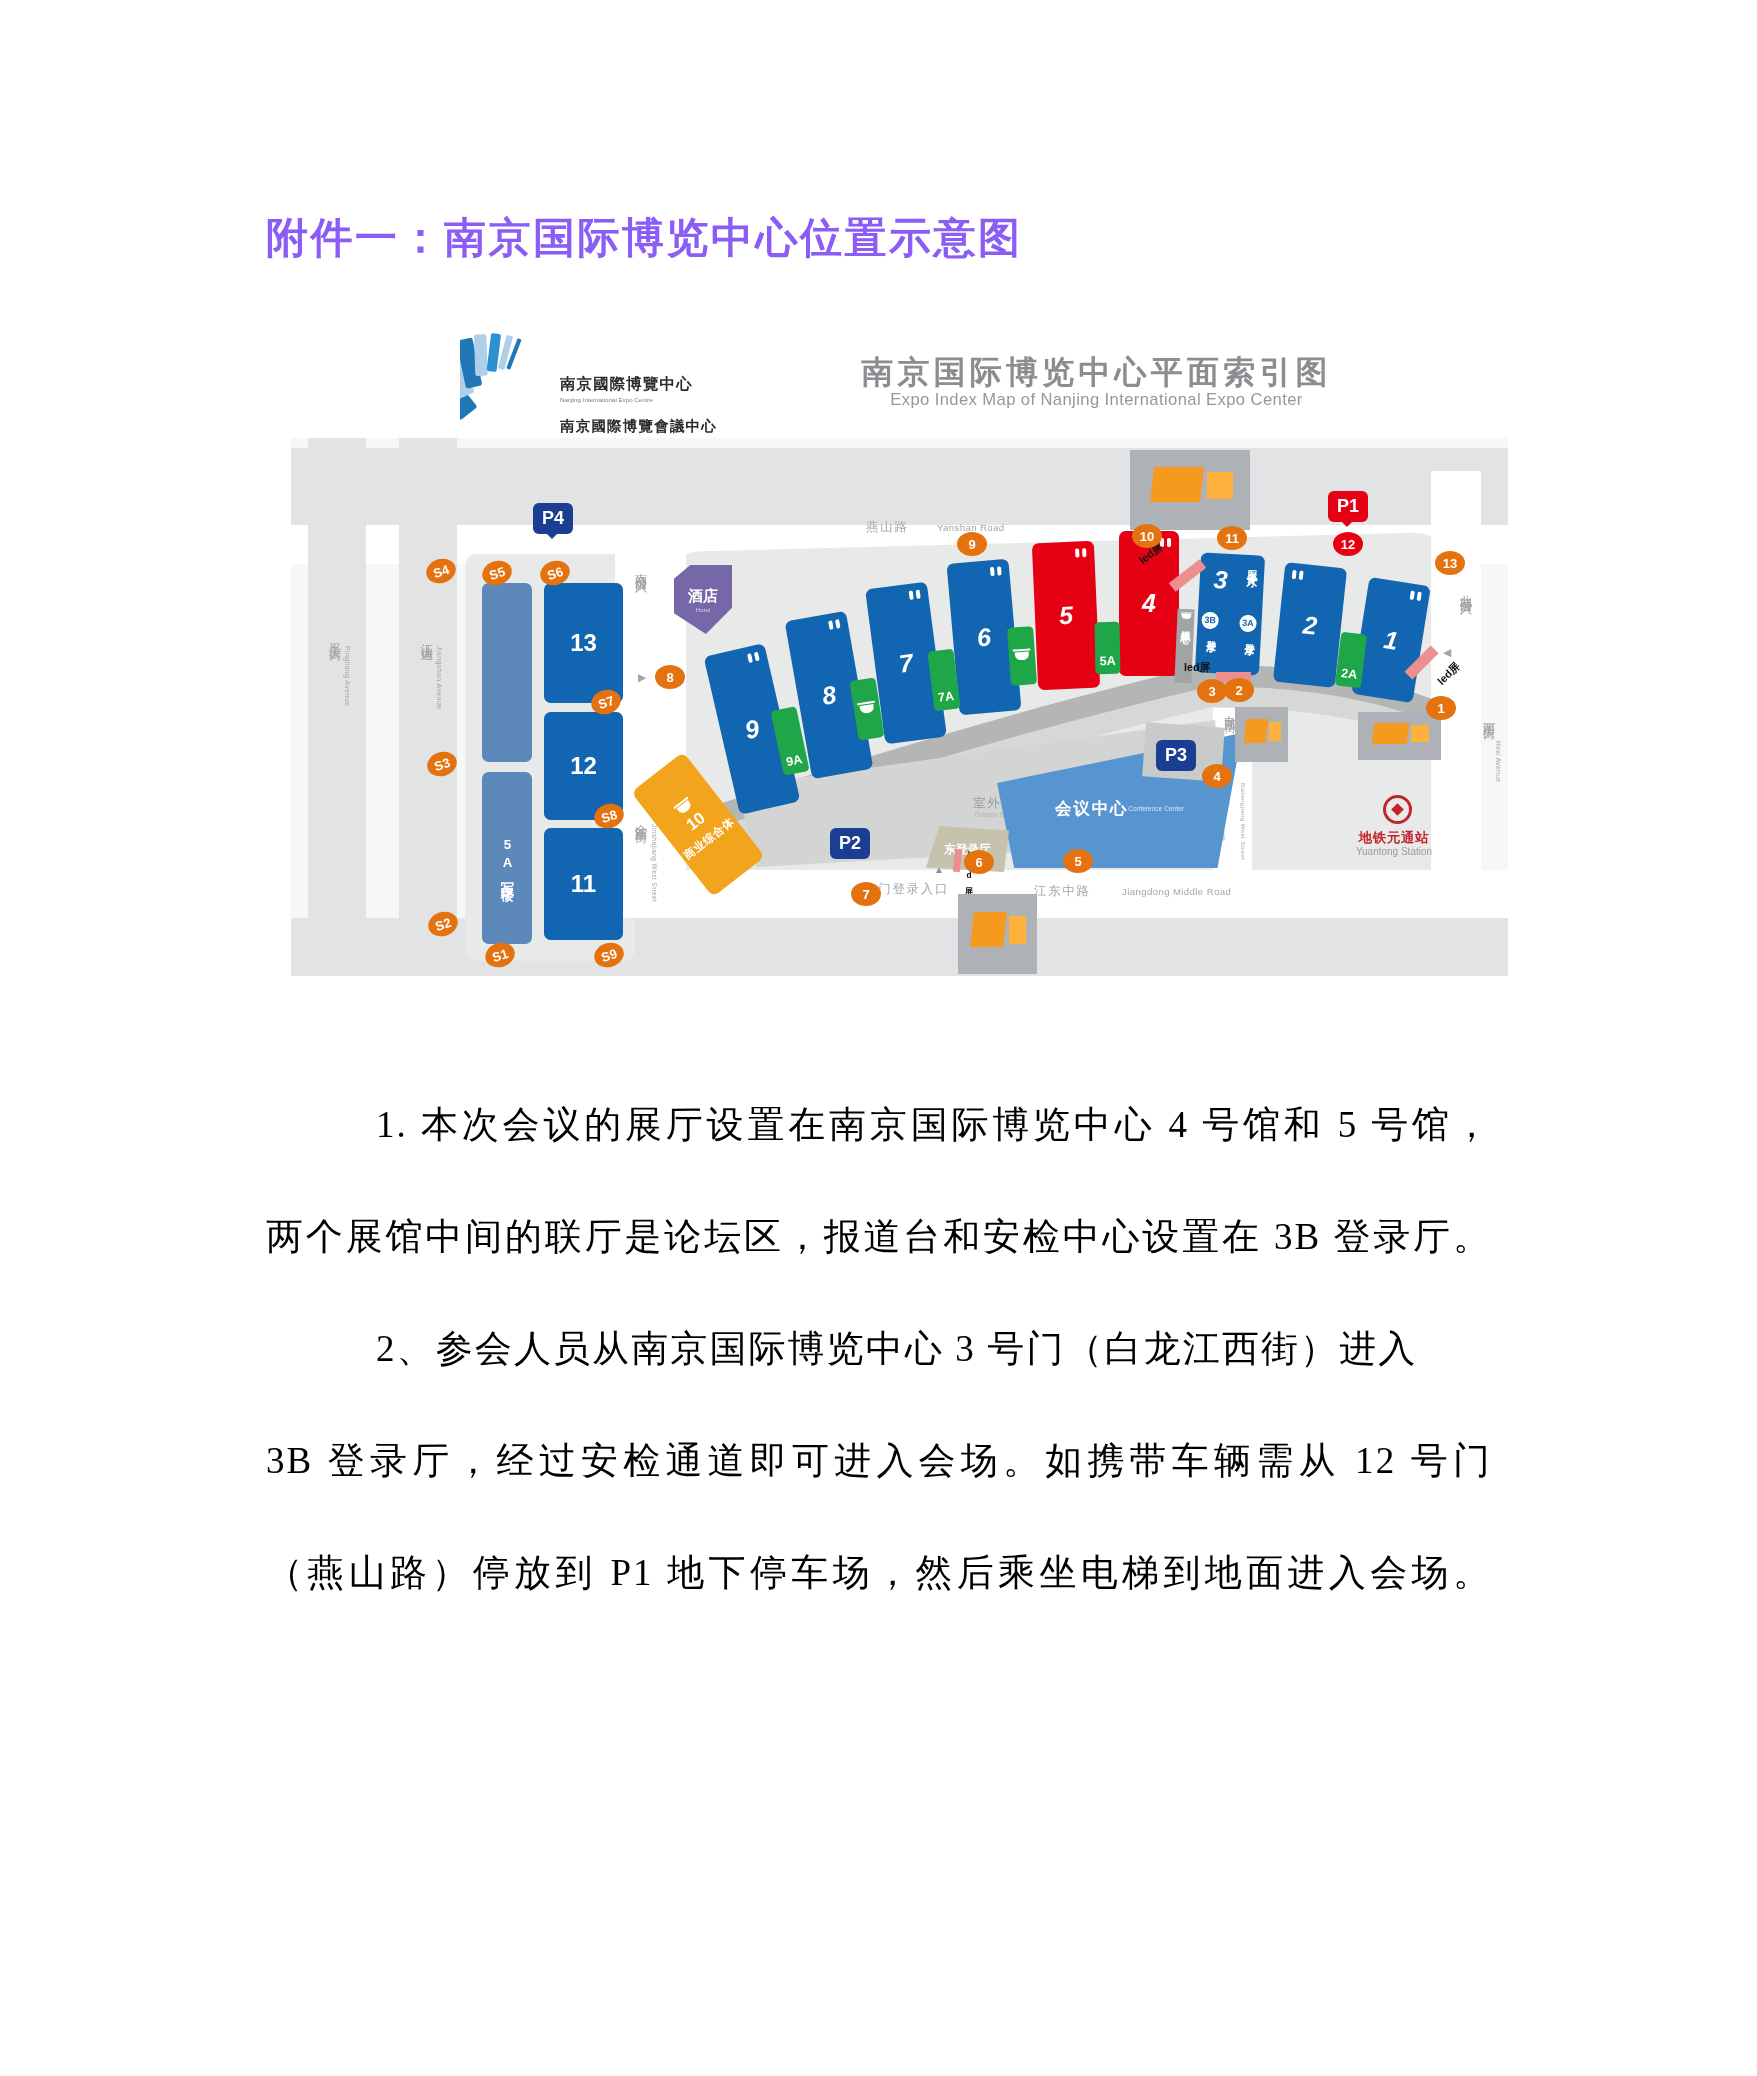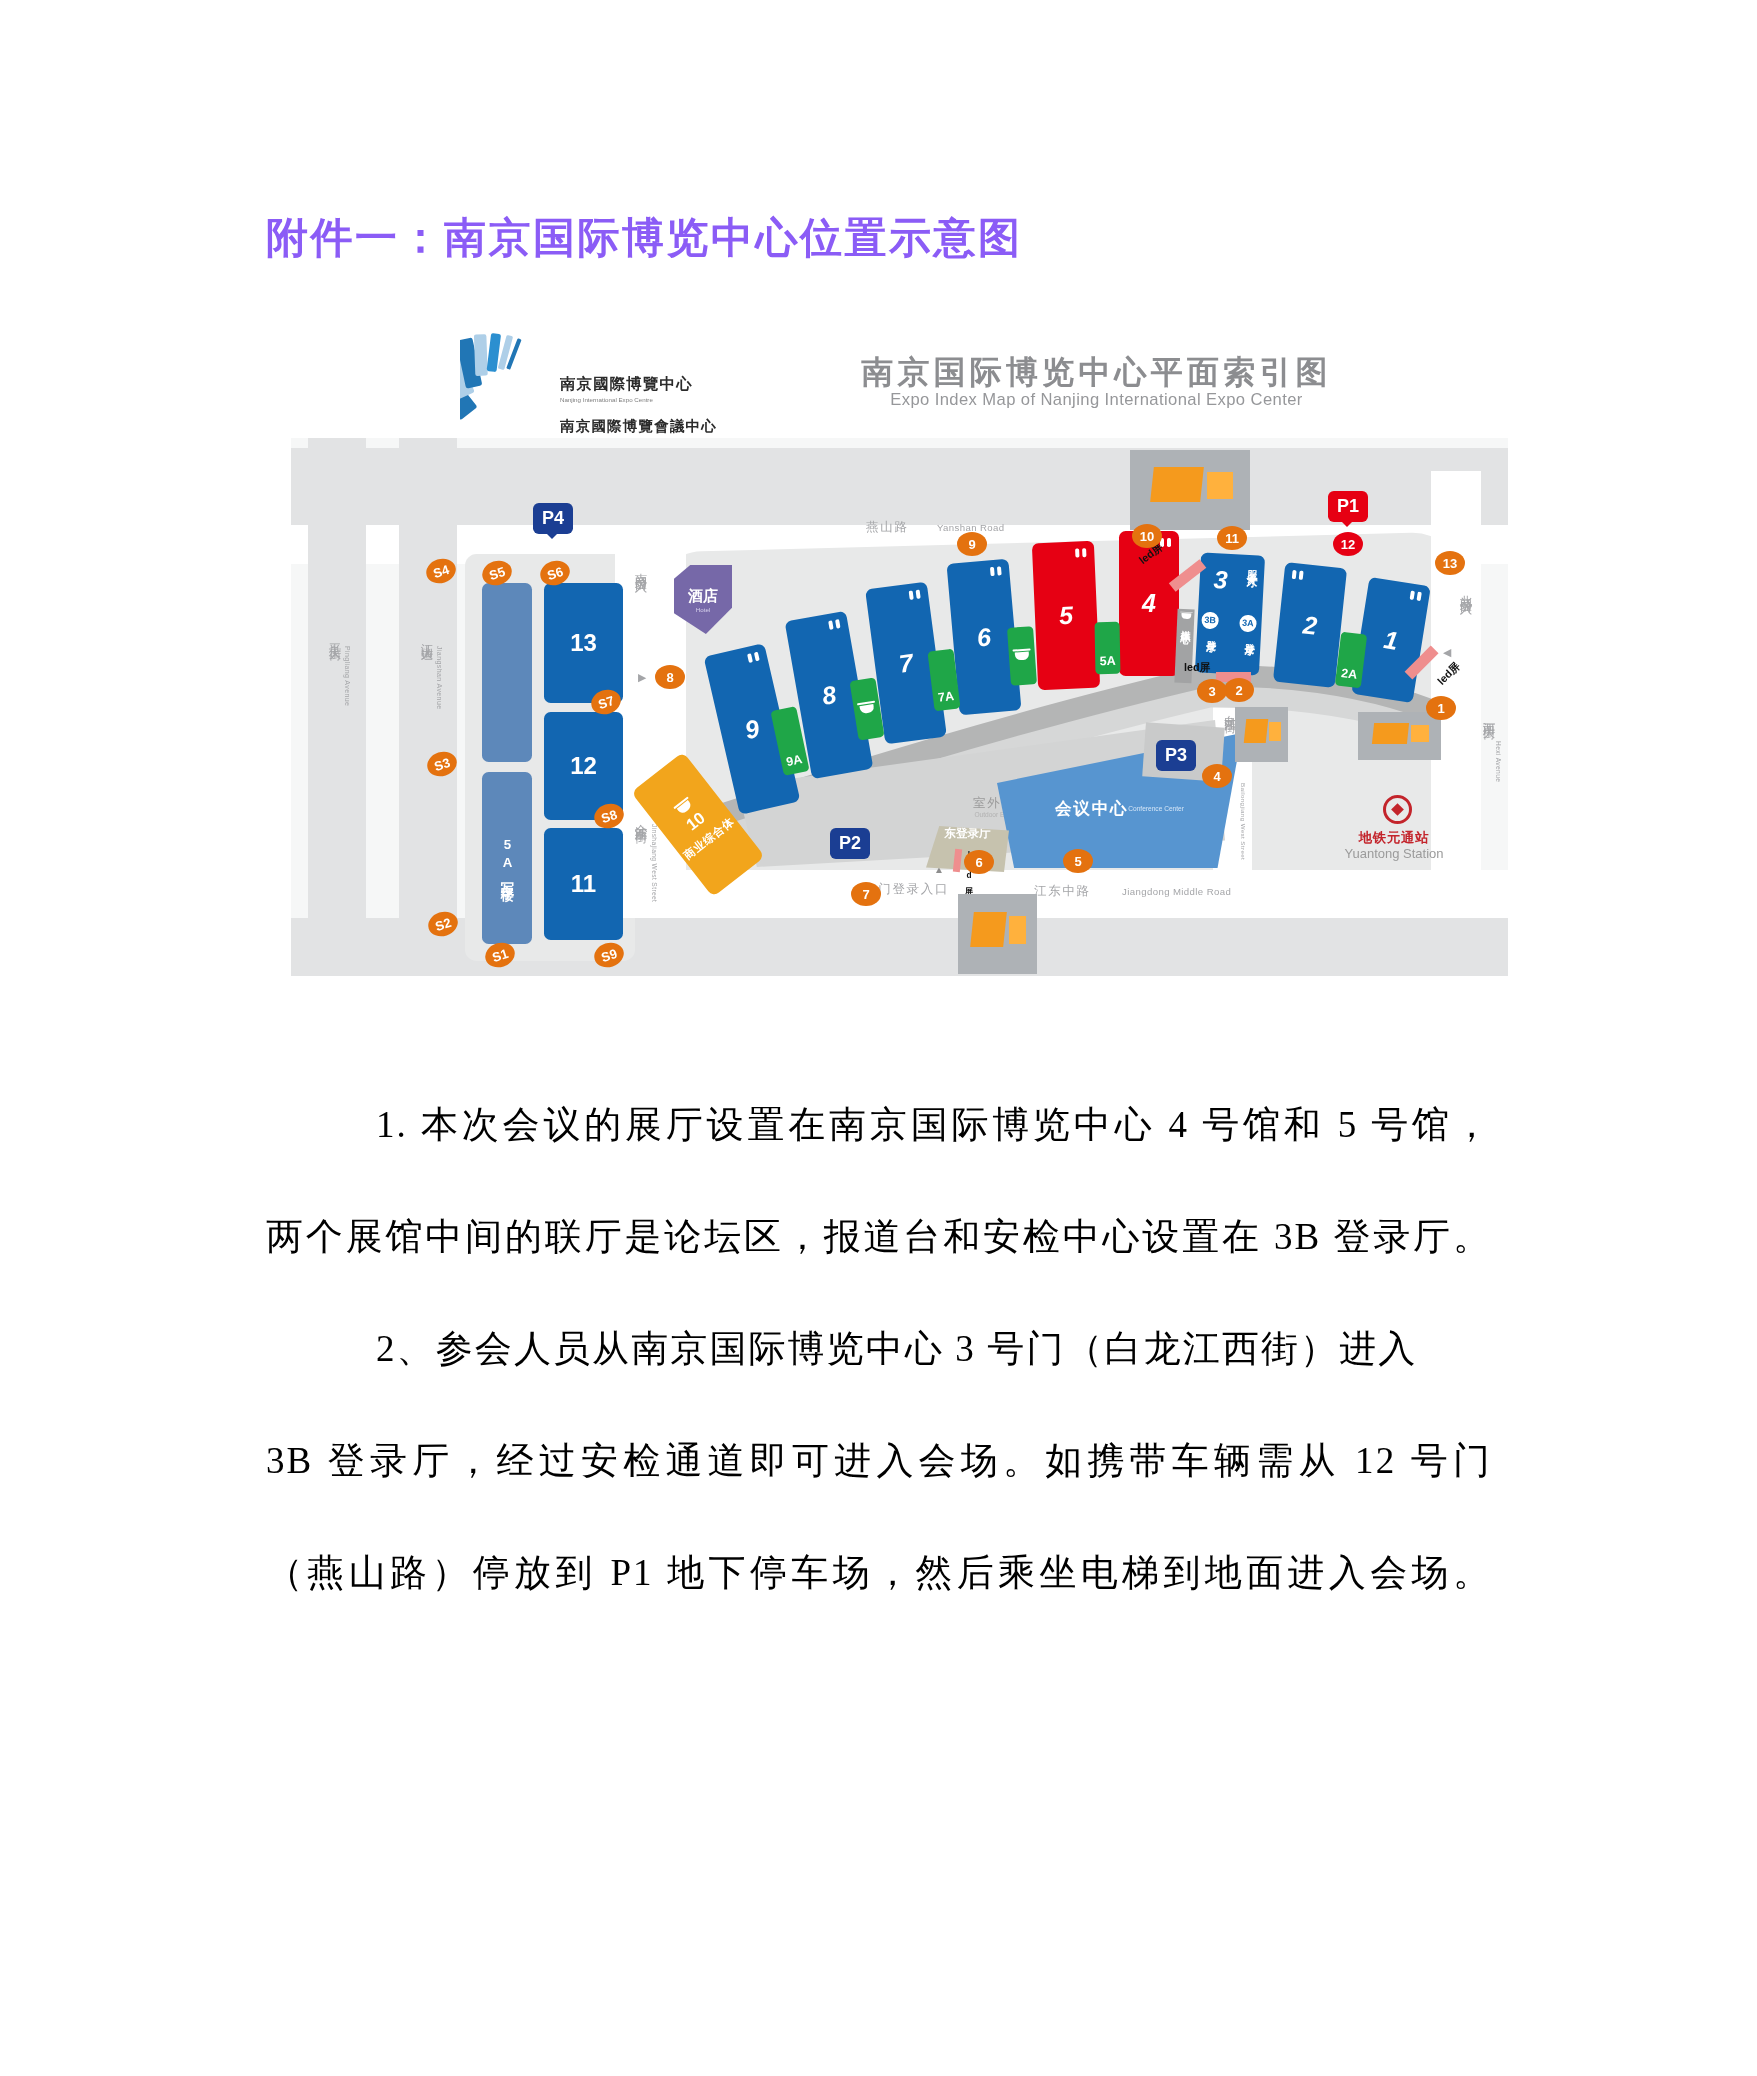--- a/index.html
+++ b/index.html
@@ -240,21 +240,21 @@
         <span class="glabel">2A</span>
       </div>
 
       <div class="abs" style="left:706px;top:295px;width:245px;height:135px;background:#5795d0;
            clip-path:polygon(0% 37%,100% 0%,90% 100%,7% 100%);display:flex;flex-direction:row;
            align-items:center;justify-content:center;padding-top:16.6px;box-sizing:border-box">
         <span class="smallcn" style="font-size:16.6px;letter-spacing:1.7px">会议中心</span>
         <span style="color:#d5e6f7;font-size:6.6px">Conference Center</span>
       </div>
       <div class="abs" style="left:635px;top:388px;width:83px;height:46px;background:#c6c2ae;
-           clip-path:polygon(16% 0,100% 10%,94% 100%,0 90%);display:flex;align-items:flex-start;justify-content:center">
+           clip-path:polygon(16% 0,100% 10%,94% 100%,0 90%);display:flex;align-items:center;justify-content:center">
         <span class="smallcn" style="font-size:11.6px">东登录厅</span>
       </div>
       <div class="ledbar" style="left:663px;top:411px;width:6.6px;height:23px;transform:rotate(6deg)"></div>
       <div class="ledlabel vcn" style="left:672px;top:412px;font-size:8.3px">led屏</div>
 
       <div class="abs" style="left:853px;top:287px;width:79px;height:54px;background:#c9caca;transform:rotate(4deg)"></div>
 
       <div class="photo" style="left:839px;top:11.6px;width:120px;height:80px"></div>
       <div class="photo" style="left:944px;top:269px;width:53px;height:55px"></div>
       <div class="photo" style="left:1067px;top:274px;width:83px;height:48px"></div>
@@ -262,21 +262,21 @@
 
       <div class="ledbar" style="left:877px;top:132px;width:39px;height:10.8px;transform:rotate(-38deg)"></div>
       <div class="ledlabel" style="left:847px;top:109px;transform:rotate(-38deg)">led屏</div>
       <div class="ledbar" style="left:925px;top:234px;width:35px;height:10px"></div>
       <div class="ledlabel" style="left:893px;top:223px">led屏</div>
       <div class="ledbar" style="left:1112px;top:219px;width:37px;height:10.8px;transform:rotate(-45deg)"></div>
       <div class="ledlabel" style="left:1145px;top:229px;transform:rotate(-45deg)">led屏</div>
 
       <div class="metro" style="left:1092px;top:357px"></div>
       <div class="abs" style="left:1051px;top:391px;width:104px;text-align:center;color:#c3242b;font-weight:bold;font-size:13.3px;letter-spacing:0.8px">地铁元通站</div>
-      <div class="abs" style="left:1051px;top:408px;width:104px;text-align:center;color:#9b9b9b;font-size:13px">Yuantong Station</div>
+      <div class="abs" style="left:1051px;top:408px;width:104px;text-align:center;color:#9b9b9b;font-size:10px">Yuantong Station</div>
 
       <div class="pmark ptr navyptr" style="left:242px;top:65px">P4</div>
       <div class="pmark red ptr redptr" style="left:1037px;top:53px">P1</div>
       <div class="pmark" style="left:539px;top:390px">P2</div>
       <div class="pmark" style="left:865px;top:302px">P3</div>
 
       <div class="gate" style="left:1135px;top:258px">1</div>
       <div class="gate" style="left:933px;top:240px">2</div>
       <div class="gate" style="left:906px;top:241px">3</div>
       <div class="gate" style="left:911px;top:326px">4</div>

